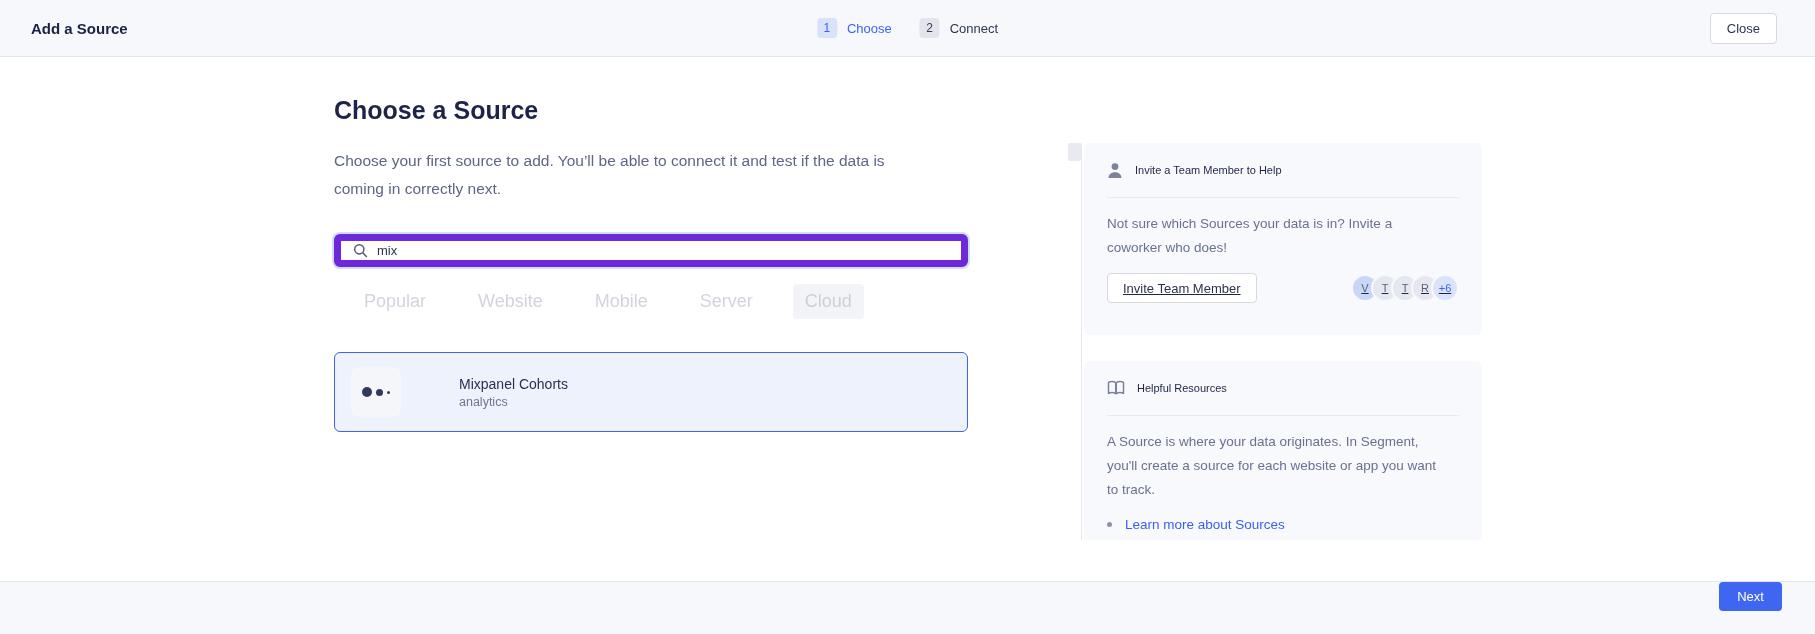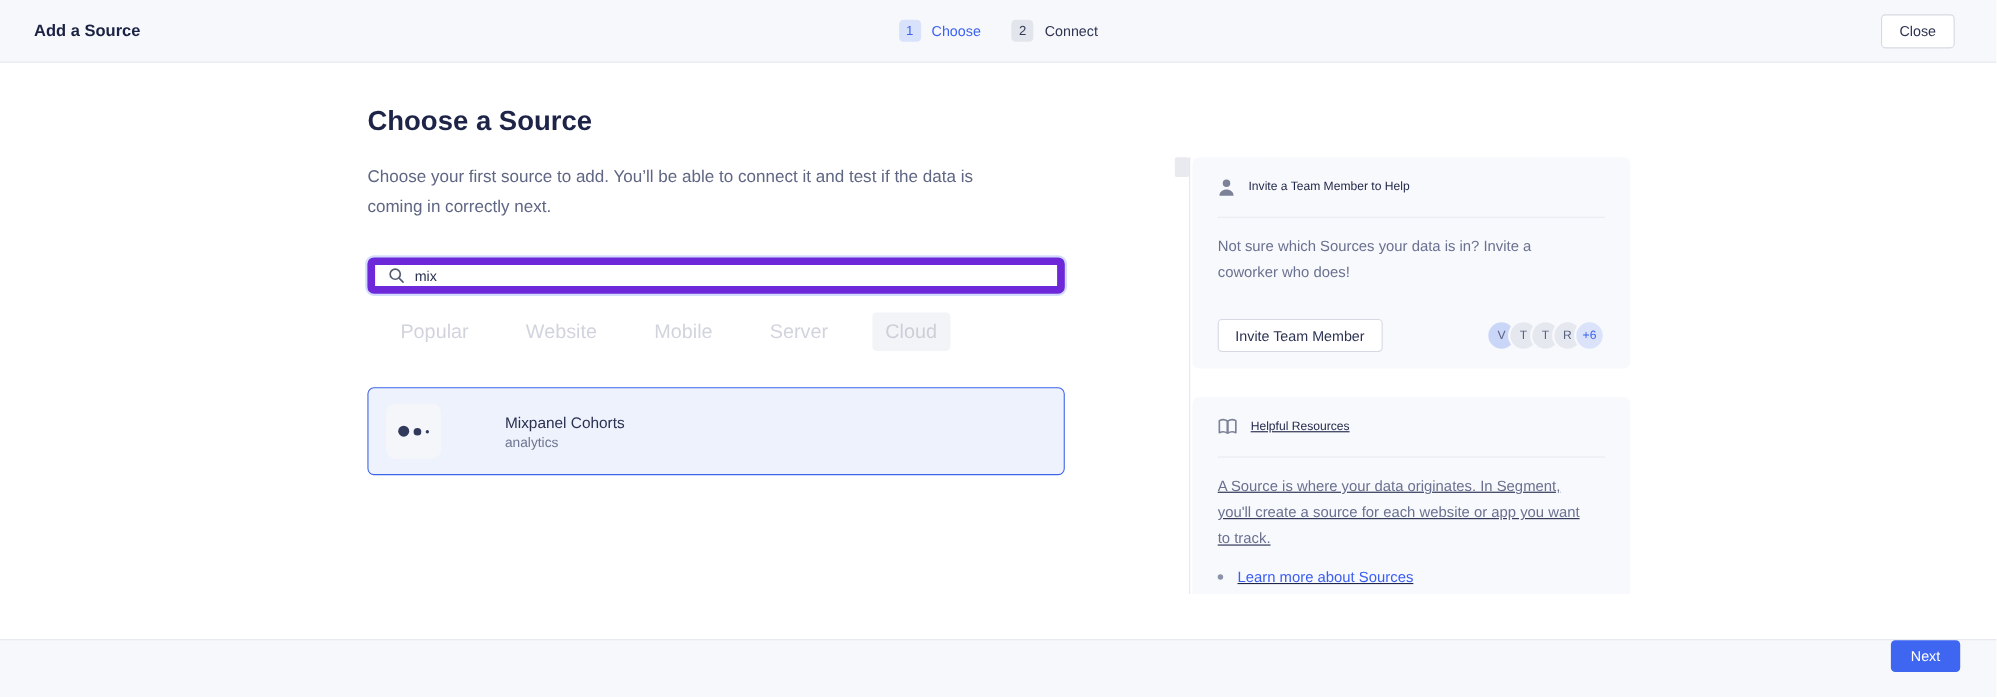--- a/index.html
+++ b/index.html
@@ -86,28 +86,28 @@
   }
   .scroll-thumb {
     position:absolute; left:1068px; top:143px; width:13px; height:18px;
     background:#e9eaf0; border-radius:2px;
   }
   .panel {
     position:absolute; left:1084px; width:398px;
     background:#f8f9fd; border-radius:6px; padding:0 23px;
   }
   .panel.invite { top:143px; height:192px; }
-  .panel.resources { top:361px; height:179px; border-bottom-left-radius:0; border-bottom-right-radius:0;text-decoration:underline; }
+  .panel.resources { top:361px; height:179px; border-bottom-left-radius:0; border-bottom-right-radius:0; }
   .panel-head { display:flex; align-items:center; height:54px; }
   .panel-head svg { flex:0 0 auto; }
   .panel-title { margin-left:12px; font-size:11px; font-weight:500; color:#1f2546; }
   .panel-rule { height:1px; background:#e7eaf2; }
   .panel-body { margin-top:14px; width:332px; font-size:13.5px; line-height:24px; color:#6a7190; }
 
-  .invite-row { margin-top:30px; display:flex; align-items:center; justify-content:space-between; }
+  .invite-row { margin-top:13px; display:flex; align-items:center; justify-content:space-between;text-decoration:underline; }
   .invite-btn {
     height:30px; padding:0 15px; background:#ffffff; border:1px solid #d6d9e3;
     border-radius:4px; font-size:13px; color:#2c3352; cursor:pointer;
     font-family:"Liberation Sans", sans-serif;
   }
   .avatars { display:flex; }
   .avatar {
     width:28px; height:28px; border-radius:50%; border:2px solid #f8f9fd;
     display:flex; align-items:center; justify-content:center;
     font-size:11px; color:#596180; background:#e6e8ef;

